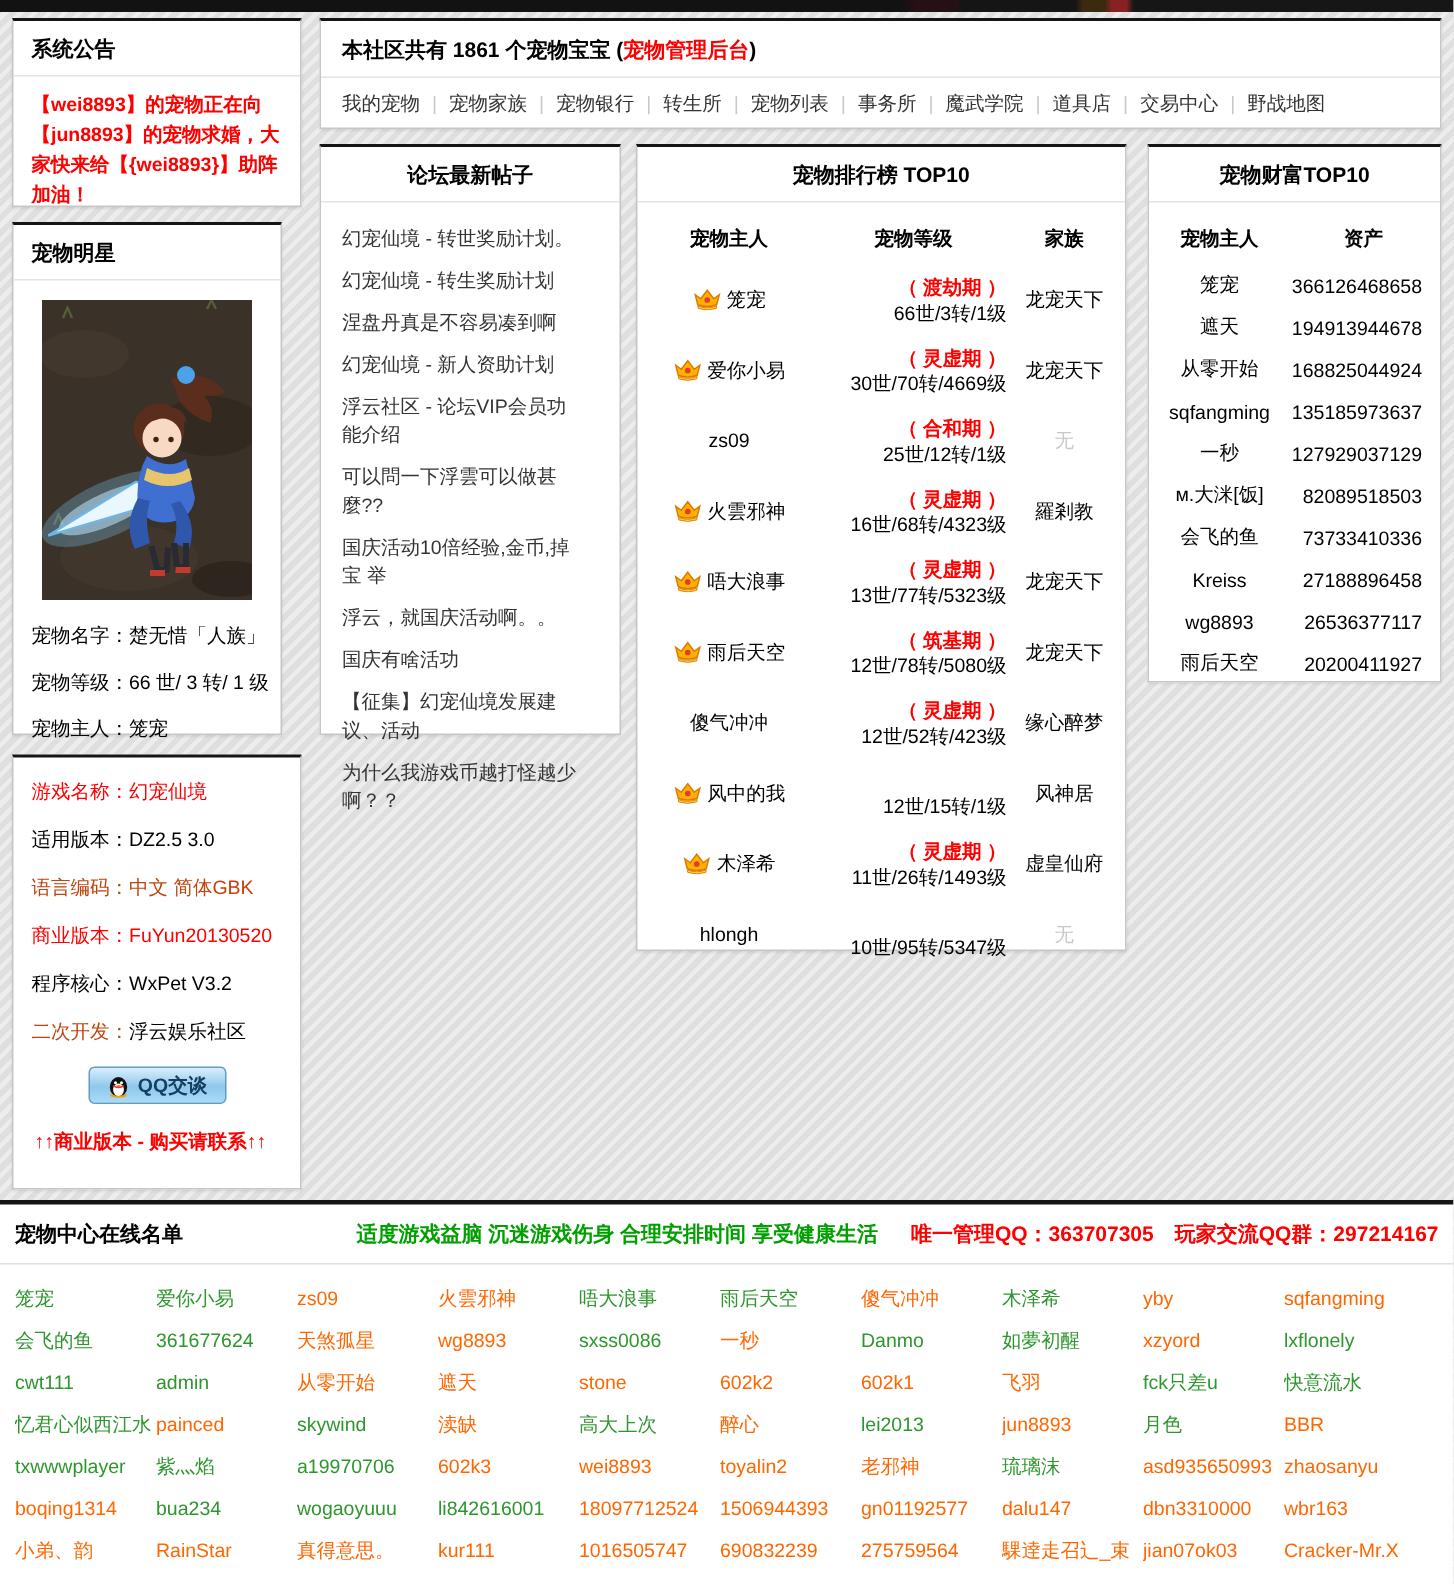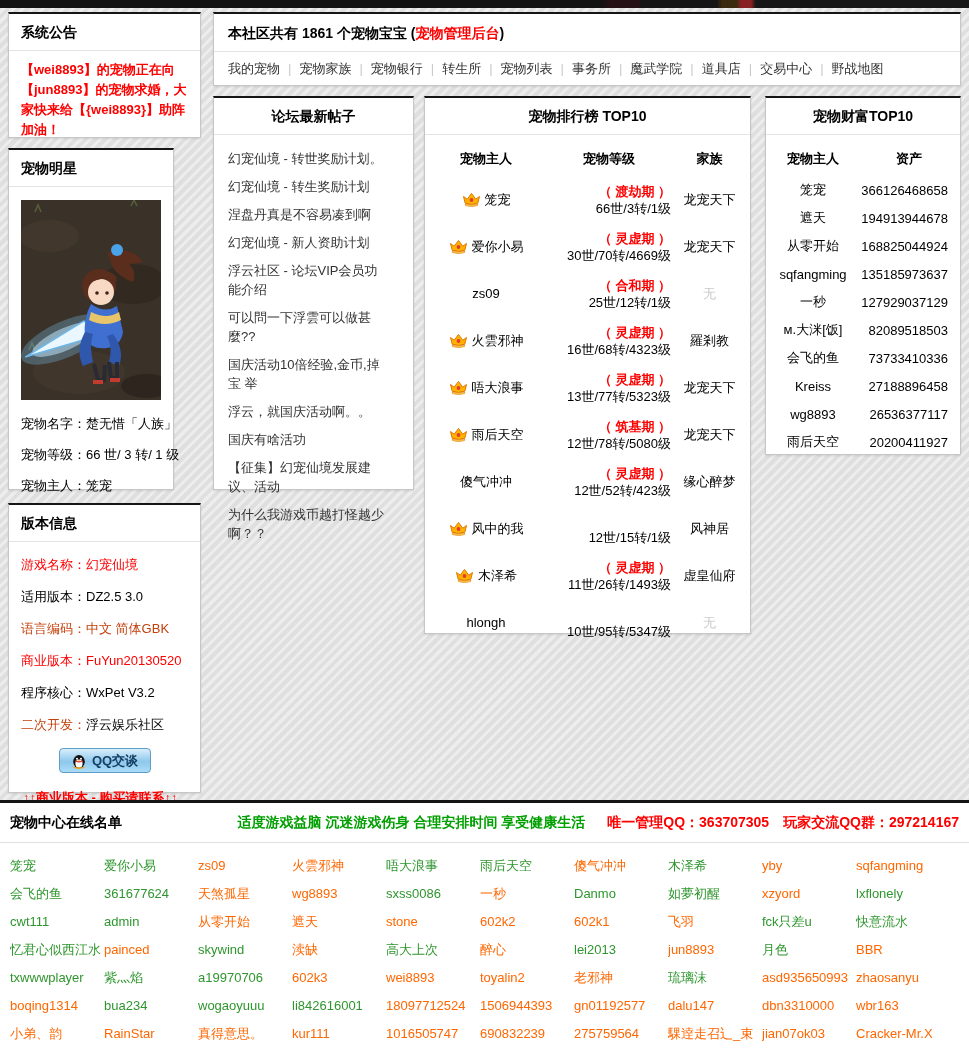--- a/index.html
+++ b/index.html
@@ -100,21 +100,21 @@
 </head>
 <body>
 
 <div class="top-strip"></div>
 
 <div class="panel" style="left:8px; top:12px; width:193px; height:126px;">
   <div class="panel-hd">系统公告</div>
   <div class="announce-body">【wei8893】的宠物正在向【jun8893】的宠物求婚，大家快来给【{wei8893}】助阵加油！</div>
 </div>
 
-<div class="panel" style="left:8px; top:148px; width:166px; height:342px;">
+<div class="panel" style="left:8px; top:148px; width:180px; height:342px;">
   <div class="panel-hd">宠物明星</div>
   <svg class="petstar-img" viewBox="0 0 140 200" aria-hidden="true">
     <rect width="140" height="200" fill="#3a3129"></rect>
     <ellipse cx="28" cy="36" rx="30" ry="16" fill="#453a2f" opacity="0.7"></ellipse>
     <ellipse cx="112" cy="84" rx="34" ry="20" fill="#31291f" opacity="0.8"></ellipse>
     <ellipse cx="58" cy="172" rx="46" ry="22" fill="#453a2f" opacity="0.55"></ellipse>
     <ellipse cx="126" cy="186" rx="26" ry="12" fill="#2c241c" opacity="0.8"></ellipse>
     <path d="M14 12 l3 -7 l3 7 M110 6 l3 -6 l3 6 M8 150 l3 -7 l3 7" stroke="#55603a" stroke-width="1.5" fill="none"></path>
     <g transform="rotate(-24 60 130)">
       <ellipse cx="42" cy="132" rx="48" ry="18" fill="#7fc6f2" opacity="0.30"></ellipse>
@@ -137,21 +137,20 @@
     <path d="M72 182 h10 M89 180 h10" stroke="#c23b2e" stroke-width="4"></path>
   </svg>
   <div class="petstar-lines">
       <div class="petstar-line"><span>宠物名字：</span><span>楚无惜「人族」</span></div>
       <div class="petstar-line"><span>宠物等级：</span><span>66 世/ 3 转/ 1 级</span></div>
       <div class="petstar-line"><span>宠物主人：</span><span>笼宠</span></div>
     </div>
 </div>
 
 <div class="panel" style="left:8px; top:503px; width:193px; height:290px;">
-  <div class="panel-hd">版本信息</div>
   <div class="version-body">
     <div>
         <div class="ver-row"><span class="c-red">游戏名称：</span><span class="c-red">幻宠仙境</span></div>
         <div class="ver-row"><span class="c-black">适用版本：</span><span class="c-black">DZ2.5 3.0</span></div>
         <div class="ver-row"><span class="c-green">语言编码：</span><span class="c-green">中文 简体GBK</span></div>
         <div class="ver-row"><span class="c-red">商业版本：</span><span class="c-red">FuYun20130520</span></div>
         <div class="ver-row"><span class="c-black">程序核心：</span><span class="c-black">WxPet V3.2</span></div>
         <div class="ver-row"><span class="c-green">二次开发：</span><span class="c-black">浮云娱乐社区</span></div>
       </div>
     <div class="qq-btn">

